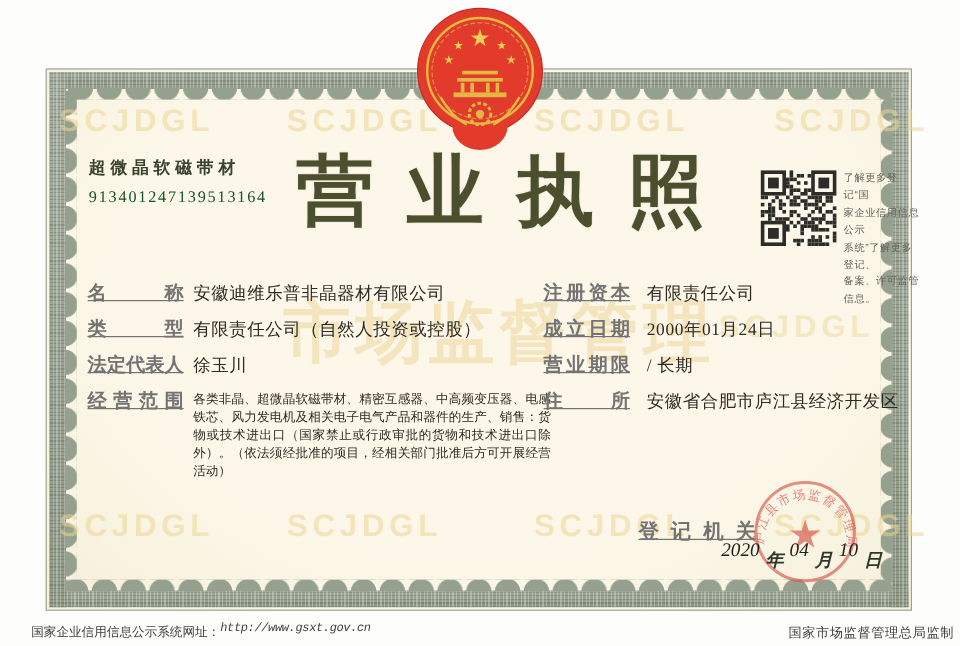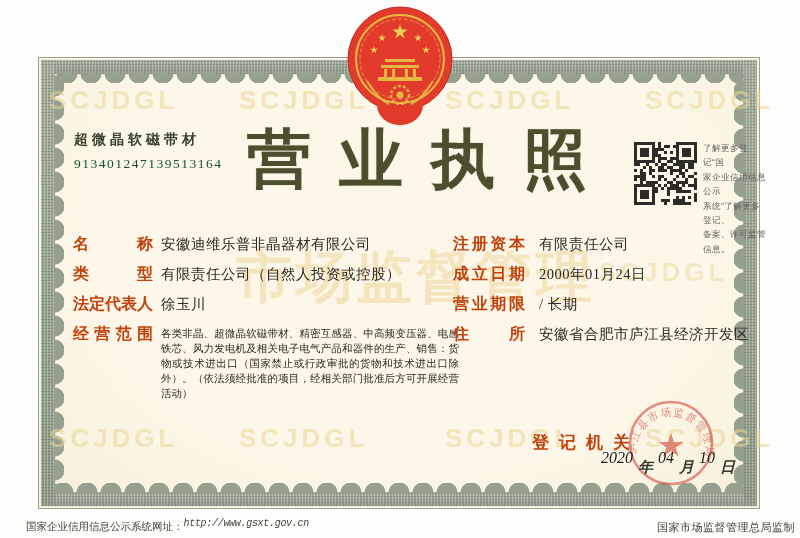--- a/index.html
+++ b/index.html
@@ -48,21 +48,21 @@
   .title{position:absolute;left:247px;top:116px;font-size:64px;font-weight:900;
          letter-spacing:28px;color:#4c4f2e;white-space:nowrap;z-index:2;
          text-shadow:0 0 1px rgba(76,79,46,.4);}
   .qr{position:absolute;left:633px;top:141px;width:65px;height:65px;z-index:2;}
   .qrcap{position:absolute;left:703px;top:141px;width:64px;z-index:2;
          font-size:8.5px;line-height:14.4px;color:#63635d;letter-spacing:.5px;}
 
   
   .row{position:absolute;white-space:nowrap;z-index:2;}
   .flabel{display:inline-block;text-align:justify;text-align-last:justify;
-          font-size:16px;font-weight:bold;color:#c2410c;vertical-align:top;}
+          font-size:16px;font-weight:bold;color:#737373;vertical-align:top;text-decoration:underline;}
   .flabel.w80{width:80px;margin-right:8px;}
   .flabel.w72{width:72px;margin-right:14px;}
   .fvalue{font-family:"Liberation Serif",serif;font-size:14.5px;letter-spacing:.5px;
           color:#2d2923;vertical-align:top;position:relative;top:1px;}
   .fvalue.scope{display:inline-block;width:298px;white-space:normal;font-size:10.5px;
           line-height:15px;text-align:justify;letter-spacing:0;top:2px;}
 
   
   .reg{position:absolute;left:532px;top:431px;z-index:2;}
   .reg .flabel{width:98px;font-size:17px;}

